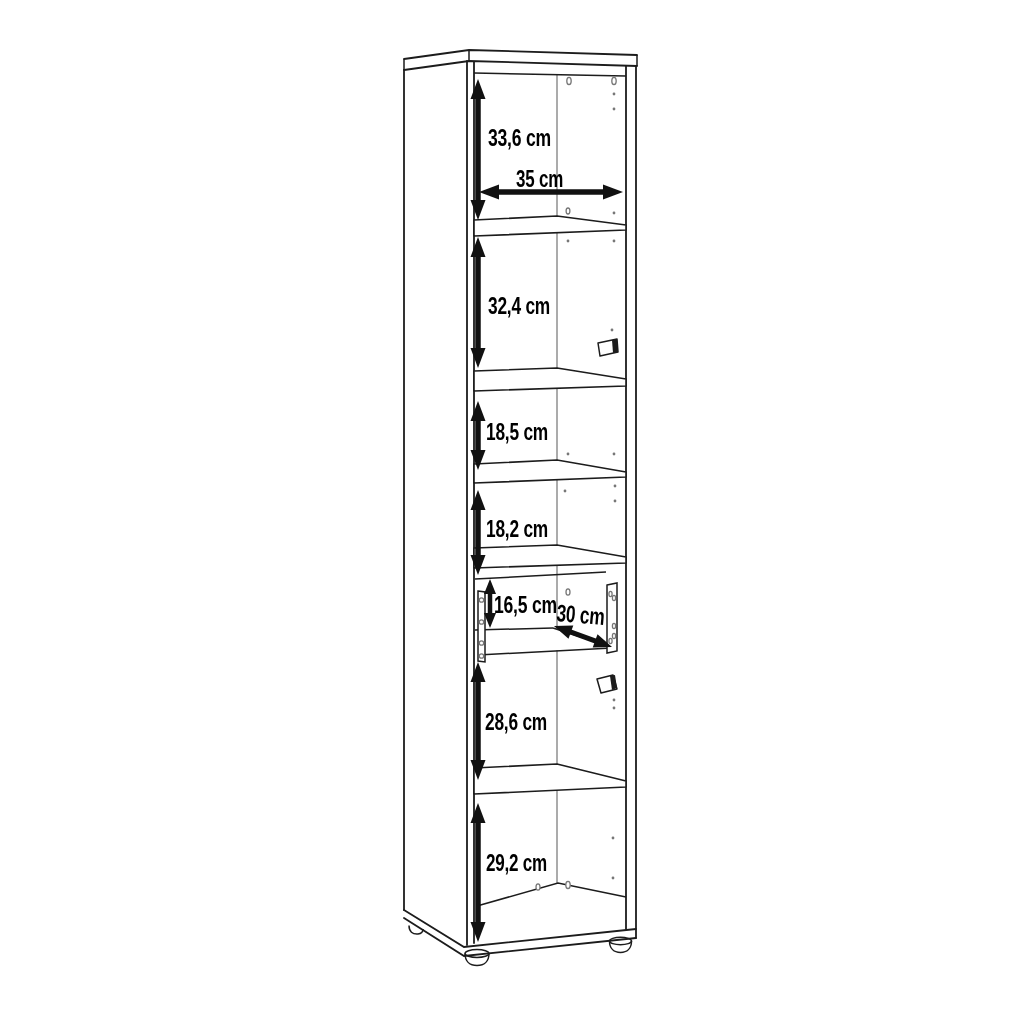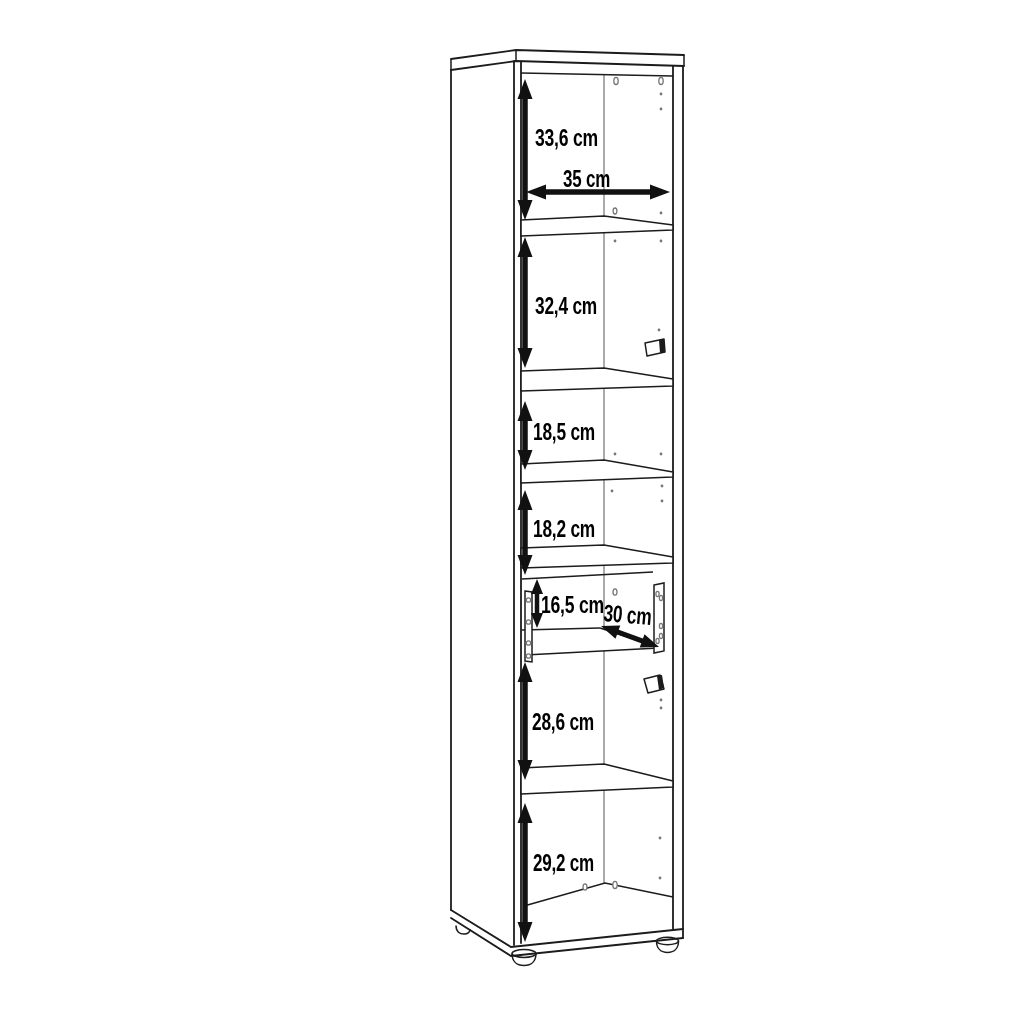--- a/index.html
+++ b/index.html
@@ -3,21 +3,20 @@
 <meta charset="utf-8">
 <style>
   html, body { margin: 0; padding: 0; background: #ffffff; }
   .stage {
     position: relative;
     width: 832px;
     height: 1024px;
     background: #ffffff;
     overflow: hidden;
     font-family: "Liberation Sans", sans-serif;
-    padding-left: 47px;
   }
   svg { display: block; }
   .struct   { stroke: #1c1c1c; stroke-width: 1.8; fill: none; stroke-linecap: round; }
   .thin     { stroke: #1c1c1c; stroke-width: 1.5; fill: none; }
   .seam     { stroke: #8f8f8f; stroke-width: 1.5; fill: none; }
   .shelf    { stroke: #1c1c1c; stroke-width: 1.6; fill: #ffffff; stroke-linejoin: round; }
   .whitefill{ fill: #ffffff; stroke: none; }
   .rail     { stroke: #1c1c1c; stroke-width: 1.5; fill: #ffffff; }
   .hole-o   { stroke: #777777; stroke-width: 1.3; fill: #ffffff; }
   .hole-d   { fill: #777777; stroke: none; }

